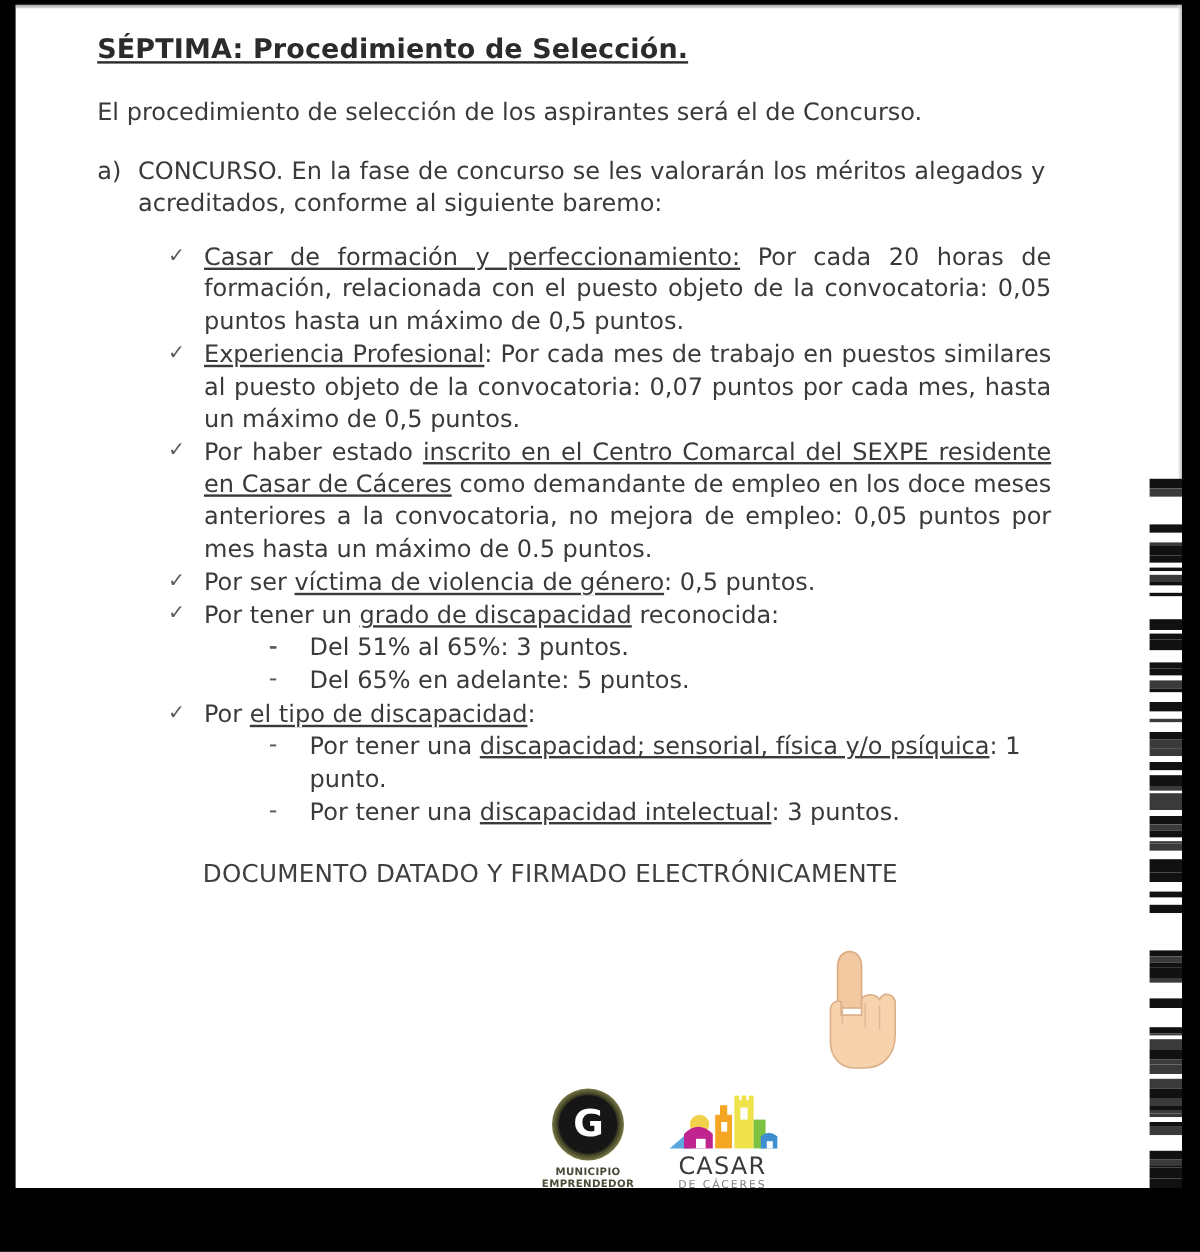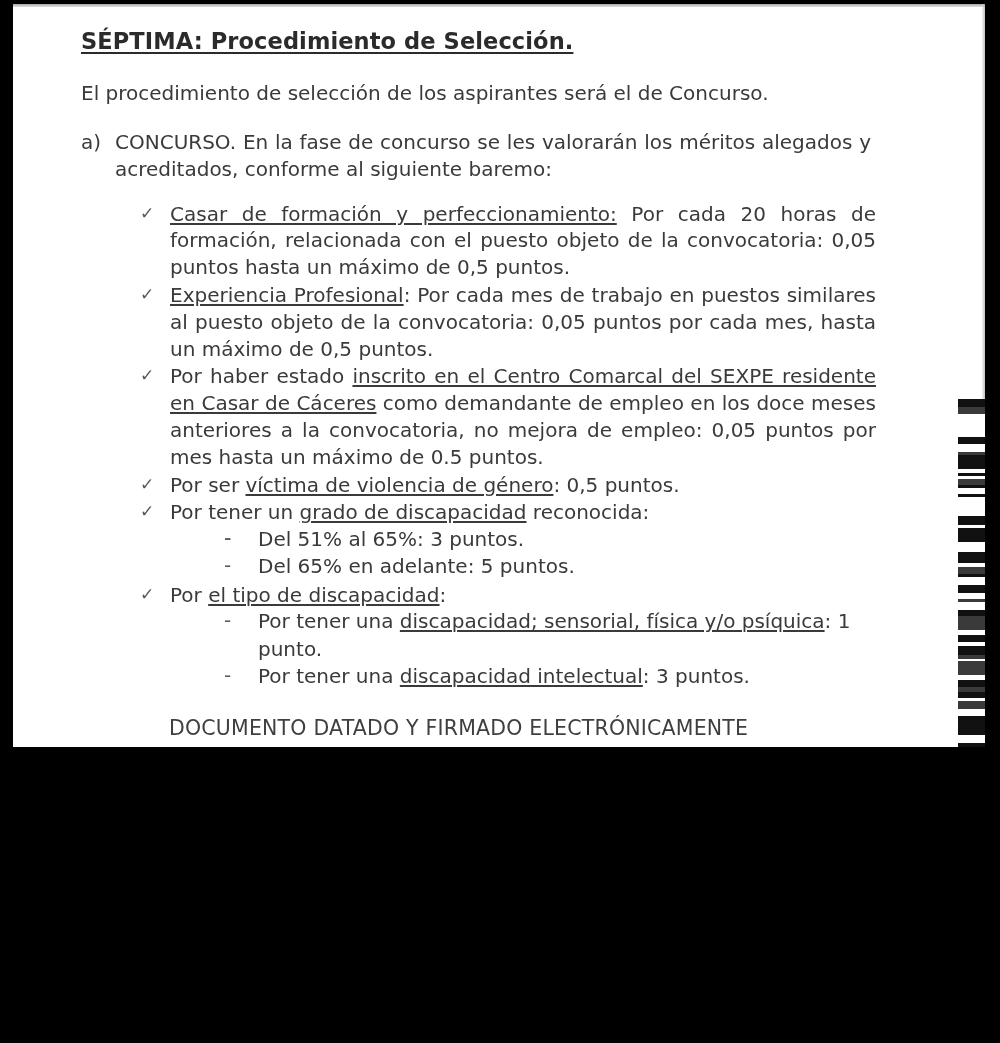--- a/index.html
+++ b/index.html
@@ -14,21 +14,21 @@
     overflow: hidden;
     font-family: "DejaVu Sans", sans-serif;
   }
 
   
   .page {
     position: absolute;
     left: 13px;
     top: 4px;
     width: 972px;
-    height: 743px;
+    height: 986px;
     background: #ffffff;
     overflow: hidden;
   }
   .page-top-edge {
     position: absolute;
     left: 0; top: 0; right: 0;
     height: 3px;
     background: linear-gradient(#8a8a8a, #d8d8d8);
     opacity: .75;
   }
@@ -208,22 +208,22 @@
     text-align: center;
     filter: blur(.25px);
   }
   .logo-casar .skyline {
     height: 48px;
     position: relative;
     margin: 0 auto 2px auto;
     width: 92px;
   }
   .logo-casar .nm {
-    font-size: 12px;
-    font-weight: bold;
+    font-size: 20px;
+    font-weight: normal;
     letter-spacing: 1px;
     color: #3a3a3a;
     line-height: 1;
   }
   .logo-casar .sub {
     font-size: 9px;
     letter-spacing: 1.6px;
     color: #7d7d7d;
     margin-top: 2px;
   }
@@ -273,21 +273,21 @@
 
     <div class="check-list">
 
       <div class="check-item">
         <span class="check">✓</span>
         <span class="u">Casar de formación y perfeccionamiento:</span><span> Por cada 20 horas de formación, relacionada con el puesto objeto de la convocatoria: 0,05 puntos hasta un máximo de 0,5 puntos.</span>
       </div>
 
       <div class="check-item">
         <span class="check">✓</span>
-        <span class="u">Experiencia Profesional</span><span>: Por cada mes de trabajo en puestos similares al puesto objeto de la convocatoria: 0,05 puntos por cada mes, hasta un máximo de 0,5 puntos.</span>
+        <span class="u">Experiencia Profesional</span><span>: Por cada mes de trabajo en puestos similares al puesto objeto de la convocatoria: 0,07 puntos por cada mes, hasta un máximo de 0,5 puntos.</span>
       </div>
 
       <div class="check-item">
         <span class="check">✓</span>
         <span>Por haber estado </span><span class="u">inscrito en el Centro Comarcal del SEXPE residente en Casar de Cáceres</span><span> como demandante de empleo en los doce meses anteriores a la convocatoria, no mejora de empleo: 0,05 puntos por mes hasta un máximo de 0.5 puntos.</span>
       </div>
 
       <div class="check-item nojustify">
         <span class="check">✓</span>
         <span>Por ser </span><span class="u">víctima de violencia de género</span><span>: 0,5 puntos.</span>

